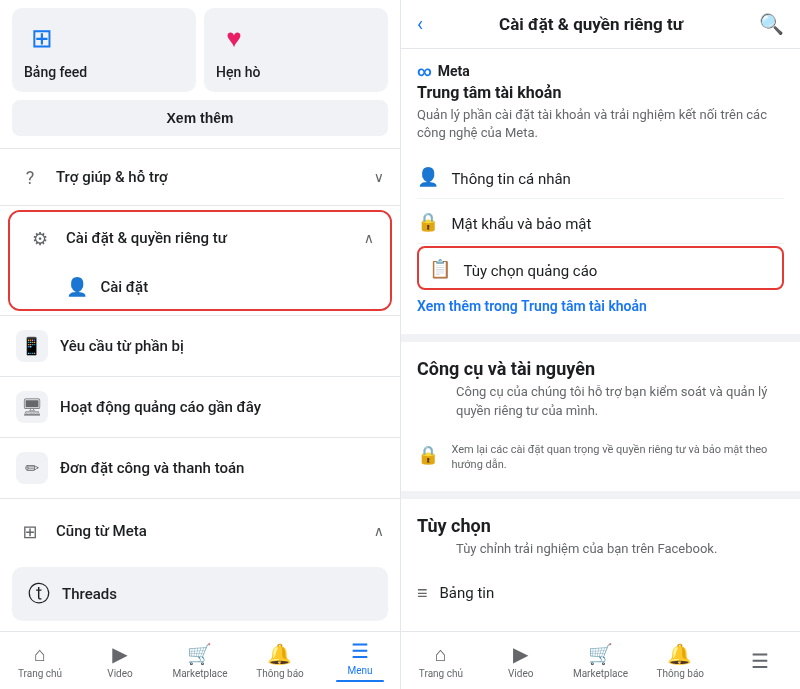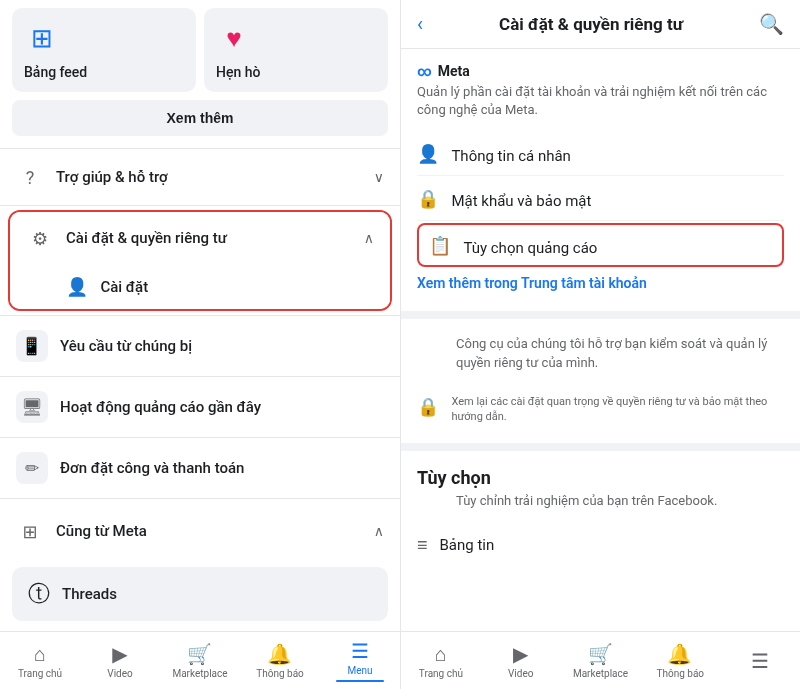--- a/index.html
+++ b/index.html
@@ -526,21 +526,21 @@
         <div class="sub-icon">👤</div>
         <span class="sub-label">Cài đặt</span>
       </div>
     </div>
 
     <div class="divider"></div>
 
     
     <div class="list-item-row">
       <div class="list-item-icon">📱</div>
-      <span class="list-item-label">Yêu cầu từ chúng bị</span>
+      <span class="list-item-label">Yêu cầu từ phần bị</span>
     </div>
 
     <div class="divider"></div>
 
     
     <div class="list-item-row">
       <div class="list-item-icon">🖥</div>
       <span class="list-item-label">Hoạt động quảng cáo gần đây</span>
     </div>
 
@@ -607,20 +607,21 @@
     <span class="search-btn">🔍</span>
   </div>
 
   <div class="right-scroll">
 
     <div class="meta-block">
       <div class="meta-logo-row">
         <span class="meta-logo">∞</span>
         <span class="meta-brand">Meta</span>
       </div>
+      <div class="meta-title">Trung tâm tài khoản</div>
       <div class="meta-desc">Quản lý phần cài đặt tài khoản và trải nghiệm kết nối trên các công nghệ của Meta.</div>
 
       
       <div class="meta-option-row">
         <span class="meta-opt-icon">👤</span>
         <span class="meta-opt-label">Thông tin cá nhân</span>
       </div>
 
       
       <div class="meta-option-row">
@@ -631,20 +632,21 @@
       
       <div class="highlighted-option">
         <span class="meta-opt-icon">📋</span>
         <span class="meta-opt-label">Tùy chọn quảng cáo</span>
       </div>
 
       <span class="xem-them-link">Xem thêm trong Trung tâm tài khoản</span>
     </div>
 
     <div class="section-block">
+      <div class="section-block-title">Công cụ và tài nguyên</div>
       <div class="section-block-desc">Công cụ của chúng tôi hỗ trợ bạn kiểm soát và quản lý quyền riêng tư của mình.</div>
       <div class="option-row">
         <span class="opt-icon">🔒</span>
         <div class="opt-text">
           <div class="opt-desc">Xem lại các cài đặt quan trọng về quyền riêng tư và bảo mật theo hướng dẫn.</div>
         </div>
       </div>
     </div>
 
     <div class="tuy-chon-section">

